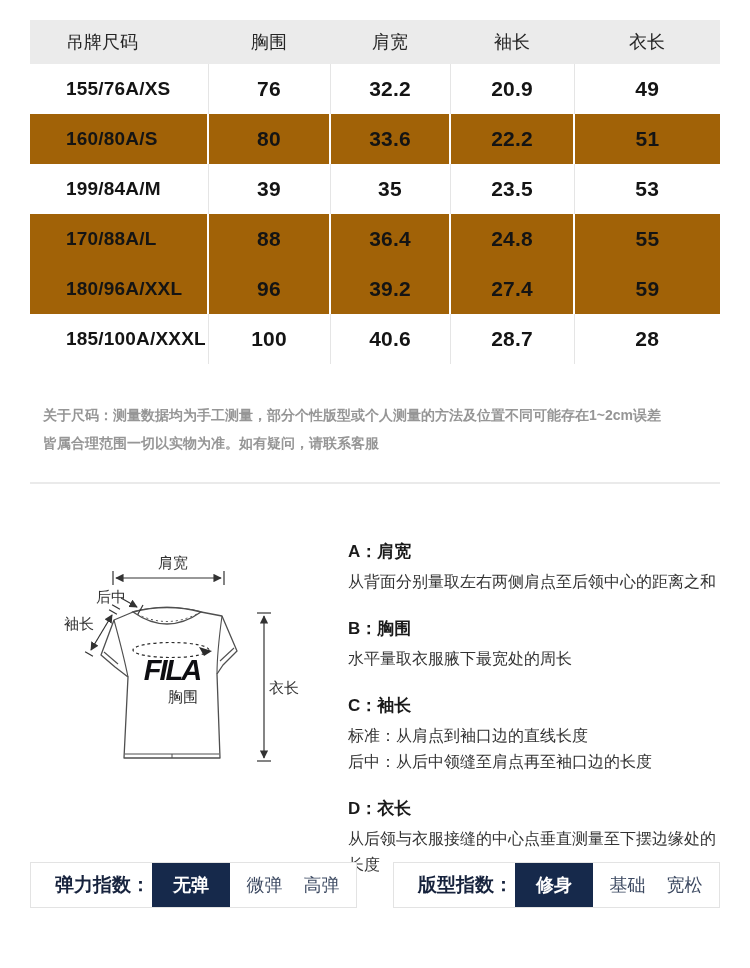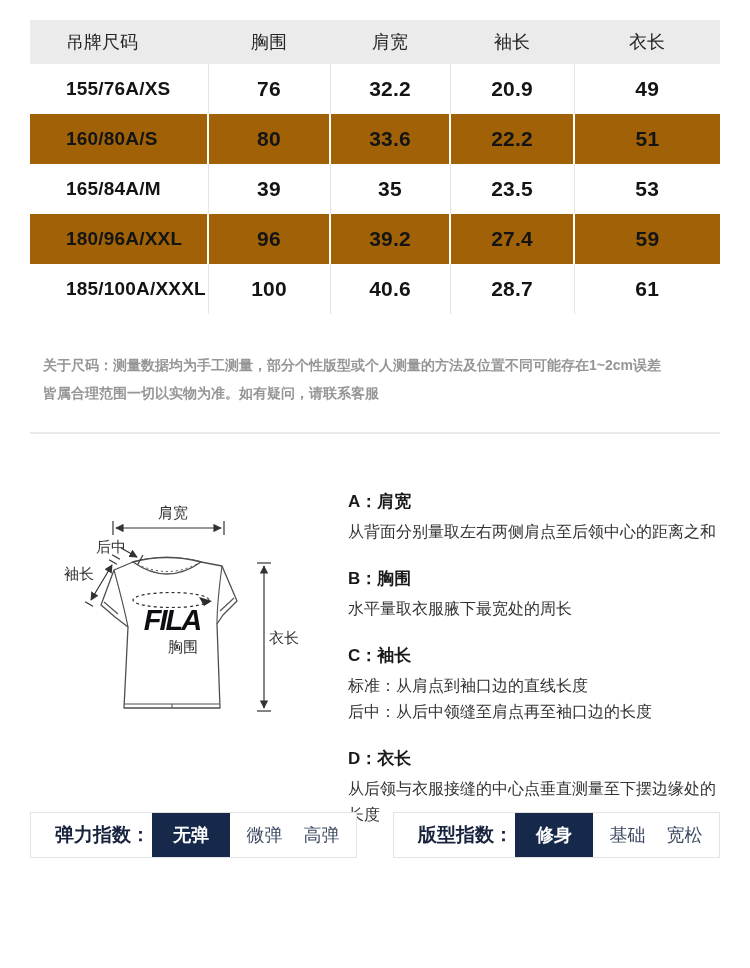--- a/index.html
+++ b/index.html
@@ -68,39 +68,46 @@
         <td>49</td>
       </tr>
       <tr class="alt">
         <td class="c-size">160/80A/S</td>
         <td>80</td>
         <td>33.6</td>
         <td>22.2</td>
         <td>51</td>
       </tr>
       <tr class="plain">
-        <td class="c-size">165/84A/M</td>
+        <td class="c-size">199/84A/M</td>
         <td>39</td>
         <td>35</td>
         <td>23.5</td>
         <td>53</td>
+      </tr>
+      <tr class="alt">
+        <td class="c-size">170/88A/L</td>
+        <td>88</td>
+        <td>36.4</td>
+        <td>24.8</td>
+        <td>55</td>
       </tr>
       <tr class="alt">
         <td class="c-size">180/96A/XXL</td>
         <td>96</td>
         <td>39.2</td>
         <td>27.4</td>
         <td>59</td>
       </tr>
       <tr class="plain">
         <td class="c-size">185/100A/XXXL</td>
         <td>100</td>
         <td>40.6</td>
         <td>28.7</td>
-        <td>61</td>
+        <td>28</td>
       </tr>
     </tbody>
   </table>
 
   <div class="note">
     <div>关于尺码：测量数据均为手工测量，部分个性版型或个人测量的方法及位置不同可能存在1~2cm误差</div>
     <div>皆属合理范围一切以实物为准。如有疑问，请联系客服</div>
   </div>
 
   <div class="divider"></div>

